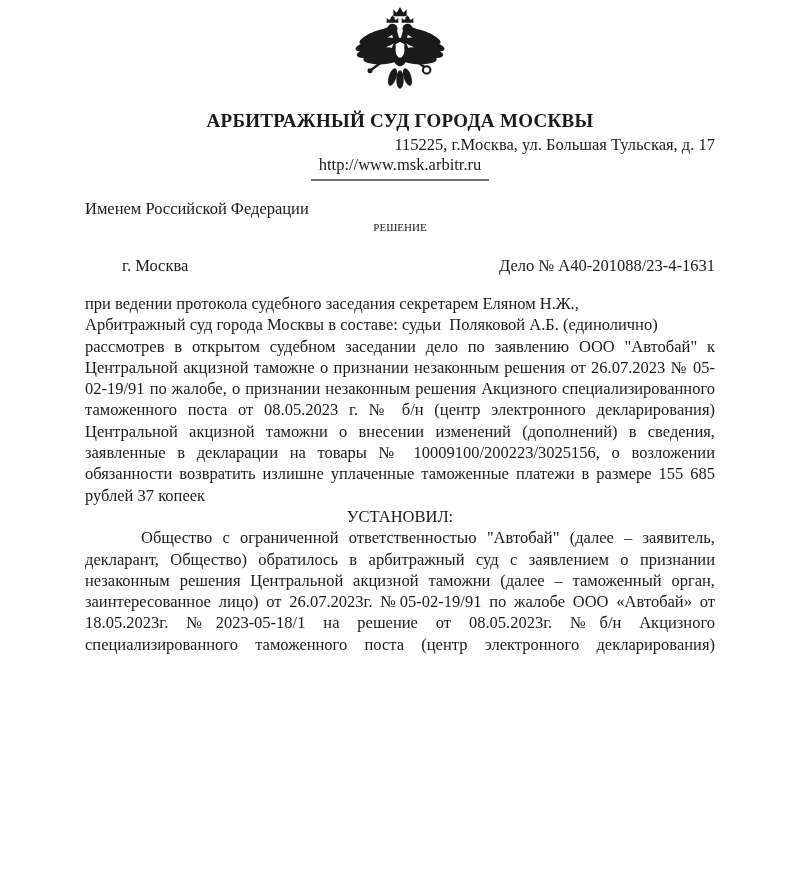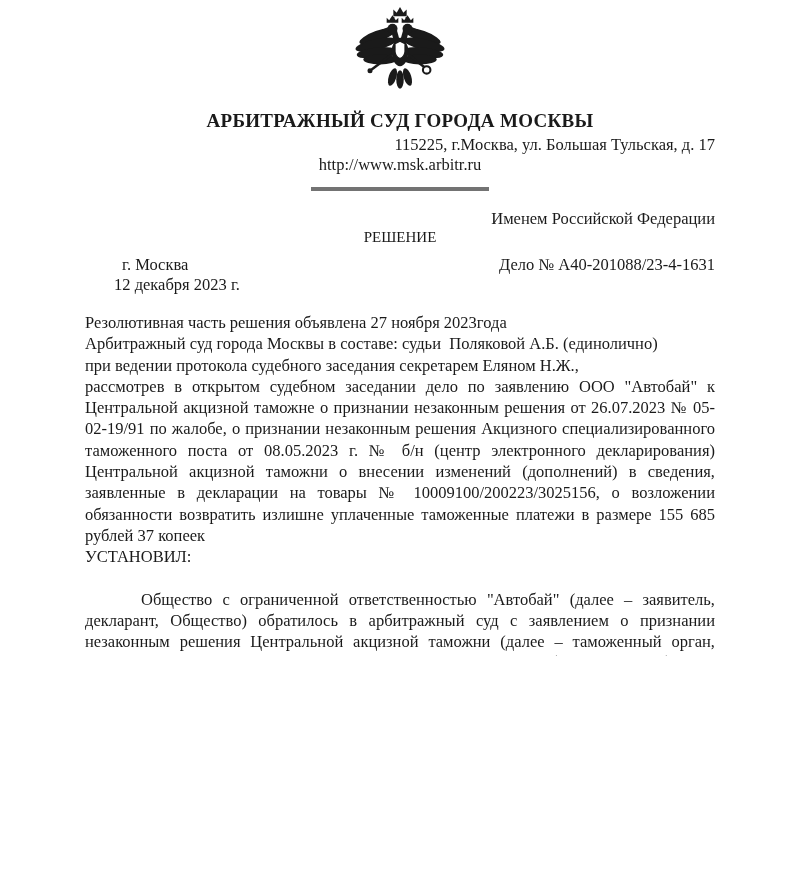--- a/index.html
+++ b/index.html
@@ -27,59 +27,59 @@
   }
   .court-address {
     text-align: right;
     font-size: 16.5px;
     line-height: 20px;
     margin-top: 3px;
   }
   .court-site { text-align: center; font-size: 16.5px; line-height: 20px; }
   .court-site .url {
     display: inline-block;
-    border-bottom: 4px solid #737373;
-    padding: 0 8px 12px 8px;
+    border-bottom: 2px solid #737373;
+    padding: 0 8px 4px 8px;
   }
   .in-name {
-    text-align: right;
+    text-align: left;
     font-size: 16.5px;
     line-height: 19px;
     margin-top: 18px;
   }
   .decision-heading {
     text-align: center;
-    font-size: 15px;
+    font-size: 11px;
     line-height: 19px;
   }
   .city-case {
     display: flex;
     justify-content: space-between;
     font-size: 16.5px;
     line-height: 20px;
-    margin-top: 8px;
+    margin-top: 19px;
   }
   .city-case .city { padding-left: 37px; }
   .date-line {
     font-size: 16.5px;
     line-height: 20px;
     padding-left: 29px;
   }
   .intro { margin-top: 17px; }
   p { margin: 0; }
   .bodytext {
     font-size: 16.5px;
     line-height: 21.3px;
     text-align: justify;
   }
   .single-line { white-space: pre-wrap; text-align: left; }
   .established {
+    text-align: center;
     font-size: 16.5px;
     line-height: 21.3px;
-    margin-bottom: 21px;
   }
   .indent { text-indent: 56px; }
 </style>
 </head>
 <body>
 
 <div class="page">
   <div class="content">
 
     <div class="emblem-wrap">
@@ -135,26 +135,24 @@
       <span class="url">http://www.msk.arbitr.ru</span>
     </div>
 
     <div class="in-name">Именем Российской Федерации</div>
     <div class="decision-heading">РЕШЕНИЕ</div>
 
     <div class="city-case">
       <span class="city">г. Москва</span>
       <span class="case">Дело № А40-201088/23-4-1631</span>
     </div>
-    <div class="date-line">12 декабря 2023 г.</div>
 
     <div class="intro">
-      <p class="bodytext single-line">Резолютивная часть решения объявлена 27 ноября 2023года</p>
+      <p class="bodytext single-line">при ведении протокола судебного заседания секретарем Еляном Н.Ж.,</p>
       <p class="bodytext single-line">Арбитражный суд города Москвы в составе: судьи  Поляковой А.Б. (единолично)</p>
-      <p class="bodytext single-line">при ведении протокола судебного заседания секретарем Еляном Н.Ж.,</p>
       <p class="bodytext">рассмотрев в открытом судебном заседании дело по заявлению ООО "Автобай" к Центральной акцизной таможне о признании незаконным решения от 26.07.2023 № 05-02-19/91 по жалобе, о признании незаконным решения Акцизного специализированного таможенного поста от 08.05.2023 г. № б/н (центр электронного декларирования) Центральной акцизной таможни о внесении изменений (дополнений) в сведения, заявленные в декларации на товары № 10009100/200223/3025156, о возложении обязанности возвратить излишне уплаченные таможенные платежи в размере 155 685 рублей 37 копеек</p>
       <p class="established">УСТАНОВИЛ:</p>
     </div>
 
     <p class="bodytext indent">Общество с ограниченной ответственностью "Автобай" (далее – заявитель, декларант, Общество) обратилось в арбитражный суд с заявлением о признании незаконным решения Центральной акцизной таможни (далее – таможенный орган, заинтересованное лицо) от 26.07.2023г. №05-02-19/91 по жалобе ООО «Автобай» от 18.05.2023г. №2023-05-18/1 на решение от 08.05.2023г. №б/н Акцизного специализированного таможенного поста (центр электронного декларирования) Центральной акцизной таможни о внесении изменений (дополнений) в сведения, заявленные в декларации на товары №10009100/200223/3025156, а также о признании незаконным решения Акцизного специализированного таможенного поста от 08.05.2023г. о внесении изменений (дополнений) в сведения, заявленные в декларации на товары № 10009100/200223/3 025156, о возложении на Центральную акцизную таможню обязанности устранить допущенное нарушение прав и законных интересов ООО «Автобай» в течение одного месяца с даты вступления решения суда в законную силу, а именно, произвести возврат ООО «Автобай» излишне уплаченных таможенных платежей на сумму 155685 рублей 37 копеек в установленном законом порядке.</p>
 
   </div>
 </div>
 
 </body></html>

